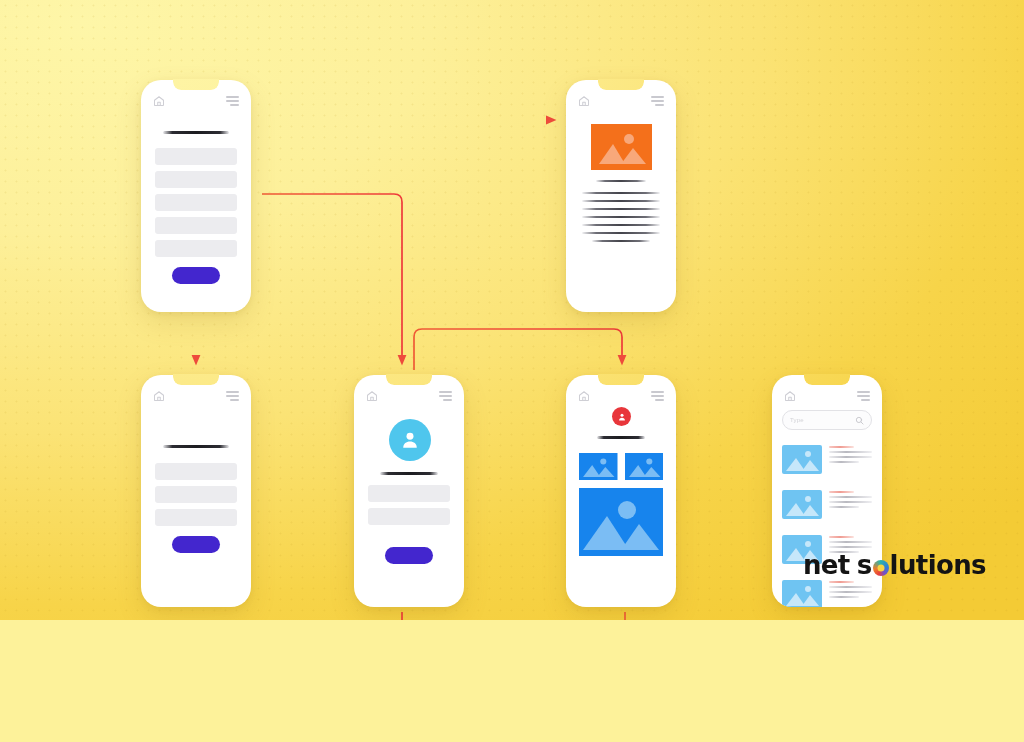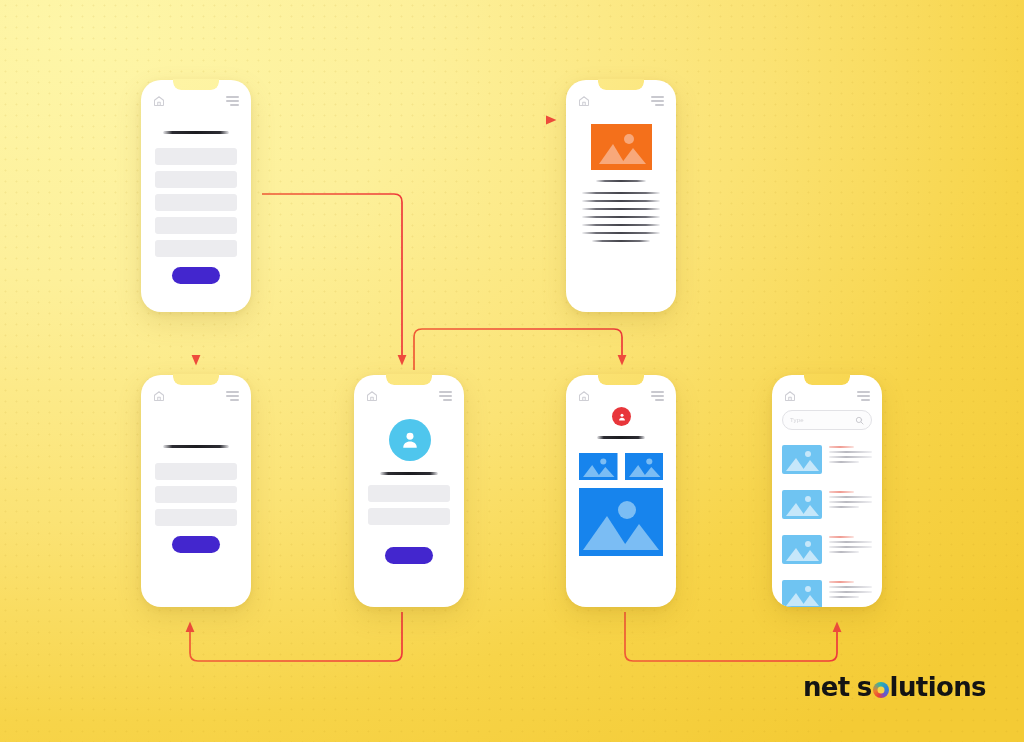--- a/index.html
+++ b/index.html
@@ -2,21 +2,21 @@
 <html><head>
 <meta charset="utf-8">
 <style>
   html,body{margin:0;padding:0;}
   body{
     width:1024px;height:742px;overflow:hidden;
     font-family:"Liberation Sans", sans-serif;
     background:#FDF29A;
   }
   #stage{
-    position:relative;width:1024px;height:742px;
+    position:relative;width:1024px;height:620px;
     background:
       radial-gradient(120% 120% at 8% 4%, #FEF6A8 0%, #FDF09A 28%, #FBE375 55%, #F7D449 78%, #F4CB35 100%);
     overflow:hidden;
   }
   #dots{
     position:absolute;inset:0;
     background-image:radial-gradient(circle, rgba(190,150,30,.13) 0.9px, transparent 1.1px);
     background-size:11px 11px;
     pointer-events:none;
   }

